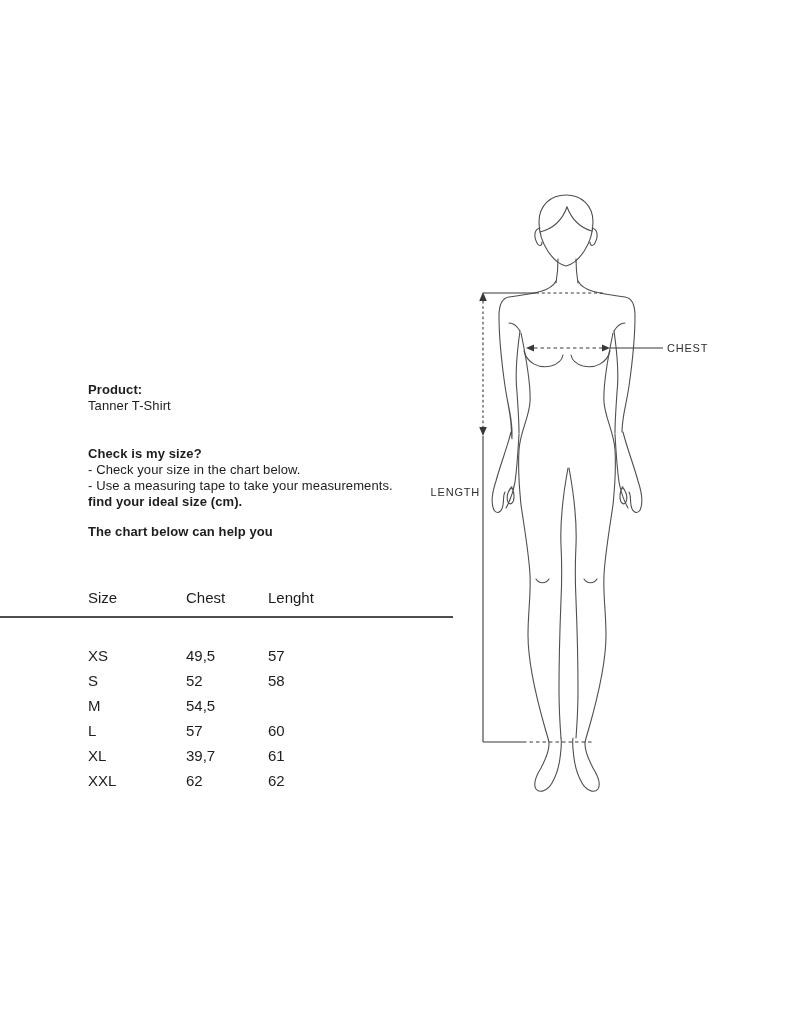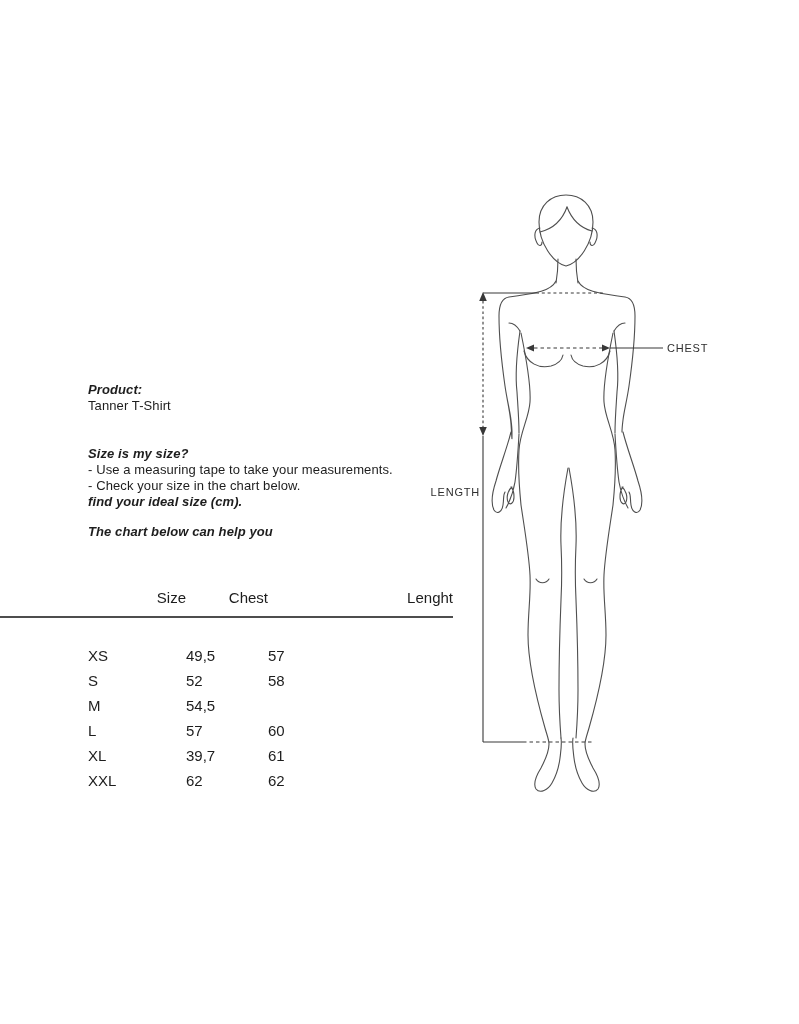--- a/index.html
+++ b/index.html
@@ -13,32 +13,32 @@
   }
   .page { position: absolute; inset: 0; }
 
   
   .info {
     position: absolute; left: 88px; top: 382px;
     font-size: 13px; line-height: 16px;
     letter-spacing: 0.1px;
   }
   .info p { margin: 0; }
-  .bold { font-weight: bold; font-style: italic; }
+  .bold { font-weight: bold; }
   .gap-lg { margin-top: 32px !important; }
   .gap-md { margin-top: 14px !important; }
 
   
   .size-table { position: absolute; left: 0; top: 589px; width: 453px; }
   .t-head, .t-row {
     display: grid;
     grid-template-columns: 98px 82px auto;
     padding-left: 88px;
   }
-  .t-head { font-size: 15px; line-height: 17px; text-align: right; }
+  .t-head { font-size: 15px; line-height: 17px; }
   .rule { border-top: 2px solid #4e4e4e; margin-top: 10px; }
   .t-body { margin-top: 25px; }
   .t-row { font-size: 15px; line-height: 25px; height: 25px; }
 
   
   .figure-wrap { position: absolute; left: 420px; top: 186px; width: 350px; height: 640px; }
   svg { display: block; }
   .croquis { stroke: #4f4f4f; stroke-width: 1.1; fill: none; stroke-linecap: round; stroke-linejoin: round; }
   .anno { stroke: #383838; stroke-width: 1.1; fill: none; }
   .anno-fill { fill: #383838; stroke: none; }
@@ -51,23 +51,23 @@
   }
 </style>
 </head>
 <body>
 
 <div class="page">
 
   <section class="info">
     <p class="bold">Product:</p>
     <p>Tanner T-Shirt</p>
-    <p class="bold gap-lg">Size is my size?</p>
+    <p class="bold gap-lg">Check is my size?</p>
+    <p>- Check your size in the chart below.</p>
     <p>- Use a measuring tape to take your measurements.</p>
-    <p>- Check your size in the chart below.</p>
     <p class="bold">find your ideal size (cm).</p>
     <p class="bold gap-md">The chart below can help you</p>
   </section>
 
   <section class="size-table">
     <div class="t-head">
       <span>Size</span>
       <span>Chest</span>
       <span>Lenght</span>
     </div>

